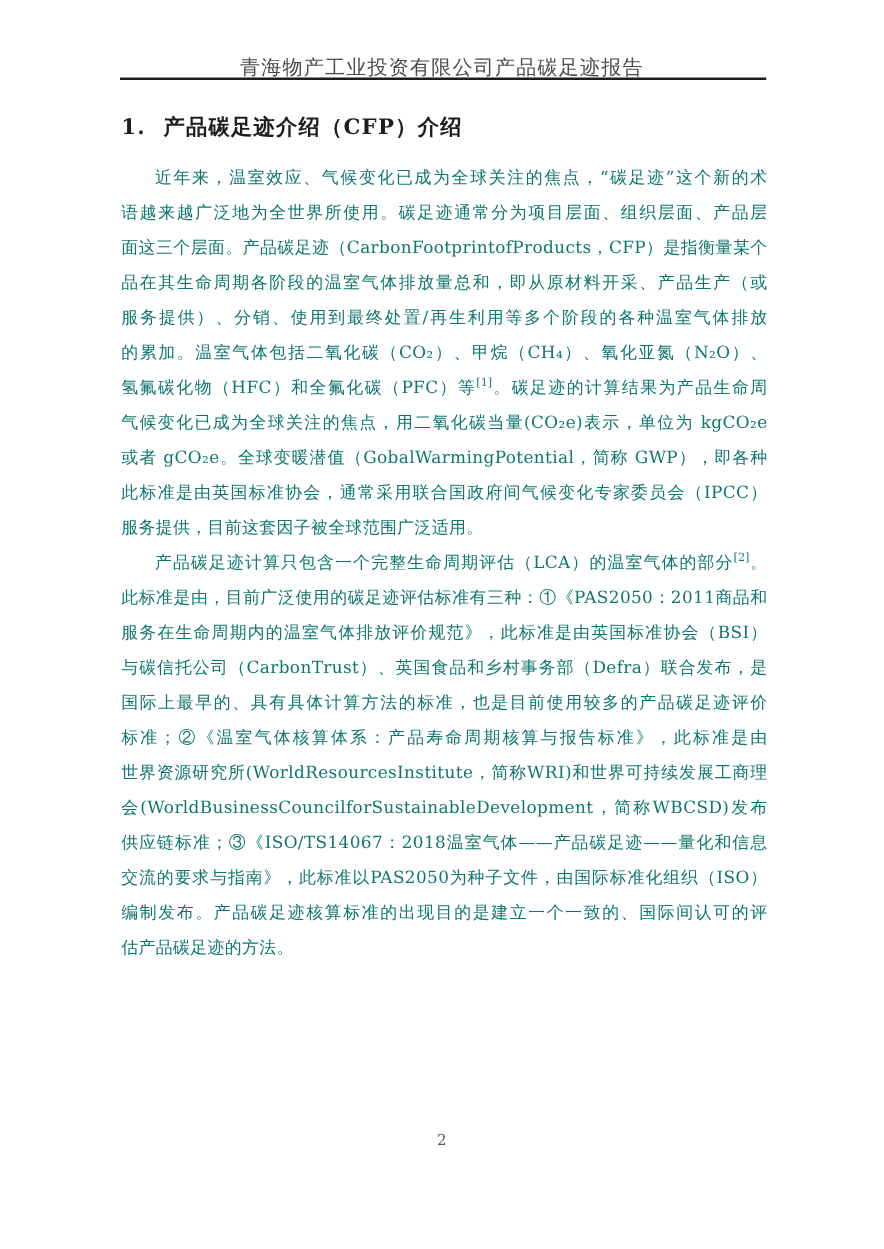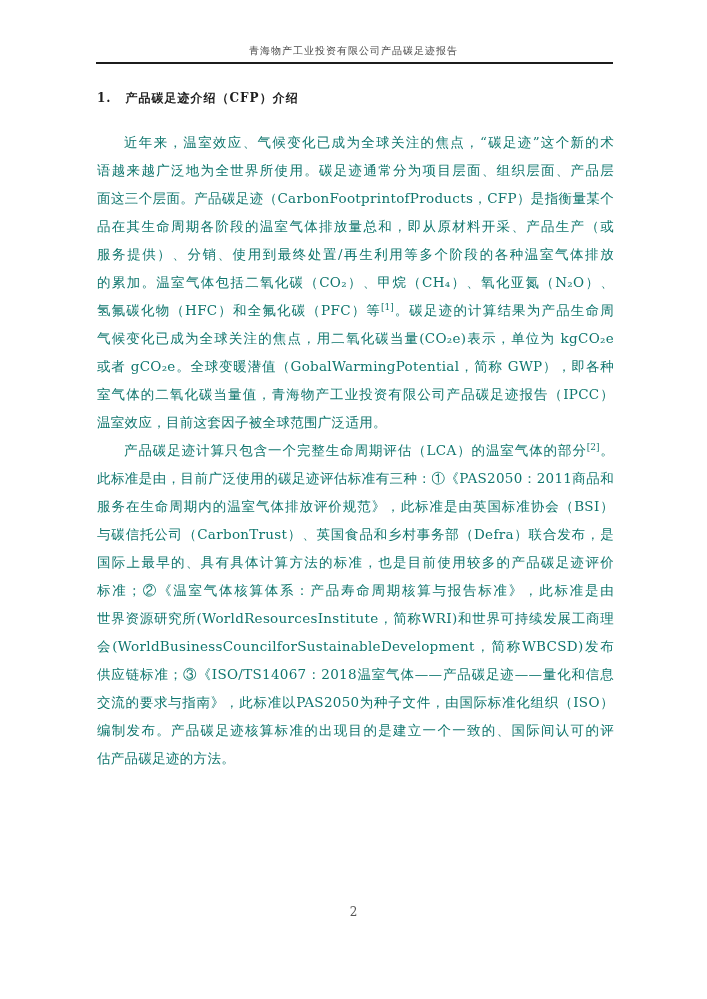--- a/index.html
+++ b/index.html
@@ -15,39 +15,39 @@
     font-family: "DejaVu Serif", "Liberation Serif", serif;
     color: #2e2e2e;
     overflow: hidden;
   }
   .header-text {
     position: absolute;
     top: 44px;
     left: 0;
     width: 707px;
     text-align: center;
-    font-size: 10px;
+    font-size: 16px;
     letter-spacing: 1px;
     color: #4a4a4a;
   }
   .header-rule {
     position: absolute;
     top: 62px;
     left: 96px;
     width: 517px;
     height: 2px;
     background: #1c1c1c;
   }
   .section-heading {
     position: absolute;
     top: 90px;
     left: 97px;
     width: 520px;
     margin: 0;
-    font-size: 12px;
+    font-size: 17px;
     font-weight: bold;
     color: #1d1d1d;
     letter-spacing: 1px;
   }
   .section-heading .sec-num {
     margin-right: 14px;
   }
   .doc-body {
     position: absolute;
     top: 128px;
@@ -103,22 +103,22 @@
     <div class="para">
         <div class="line first">近年来，温室效应、气候变化已成为全球关注的焦点，“碳足迹”这个新的术</div>
         <div class="line">语越来越广泛地为全世界所使用。碳足迹通常分为项目层面、组织层面、产品层</div>
         <div class="line">面这三个层面。产品碳足迹（CarbonFootprintofProducts，CFP）是指衡量某个产</div>
         <div class="line">品在其生命周期各阶段的温室气体排放量总和，即从原材料开采、产品生产（或</div>
         <div class="line">服务提供）、分销、使用到最终处置/再生利用等多个阶段的各种温室气体排放</div>
         <div class="line">的累加。温室气体包括二氧化碳（CO₂）、甲烷（CH₄）、氧化亚氮（N₂O）、</div>
         <div class="line">氢氟碳化物（HFC）和全氟化碳（PFC）等<sup>[1]</sup>。碳足迹的计算结果为产品生命周</div>
         <div class="line">气候变化已成为全球关注的焦点，用二氧化碳当量(CO₂e)表示，单位为 kgCO₂e</div>
         <div class="line">或者 gCO₂e。全球变暖潜值（GobalWarmingPotential，简称 GWP），即各种温</div>
-        <div class="line">室气体的二氧化碳当量值，青海物产工业投资有限公司产品碳足迹报告（IPCC）</div>
-        <div class="line last">温室效应，目前这套因子被全球范围广泛适用。</div>
+        <div class="line">此标准是由英国标准协会，通常采用联合国政府间气候变化专家委员会（IPCC）</div>
+        <div class="line last">服务提供，目前这套因子被全球范围广泛适用。</div>
       </div>
     <div class="para">
         <div class="line first">产品碳足迹计算只包含一个完整生命周期评估（LCA）的温室气体的部分<sup>[2]</sup>。</div>
         <div class="line">此标准是由，目前广泛使用的碳足迹评估标准有三种：①《PAS2050：2011商品和</div>
         <div class="line">服务在生命周期内的温室气体排放评价规范》，此标准是由英国标准协会（BSI）</div>
         <div class="line">与碳信托公司（CarbonTrust）、英国食品和乡村事务部（Defra）联合发布，是</div>
         <div class="line">国际上最早的、具有具体计算方法的标准，也是目前使用较多的产品碳足迹评价</div>
         <div class="line">标准；②《温室气体核算体系：产品寿命周期核算与报告标准》，此标准是由</div>
         <div class="line">世界资源研究所(WorldResourcesInstitute，简称WRI)和世界可持续发展工商理事</div>
         <div class="line">会(WorldBusinessCouncilforSustainableDevelopment，简称WBCSD)发布的产品和</div>

